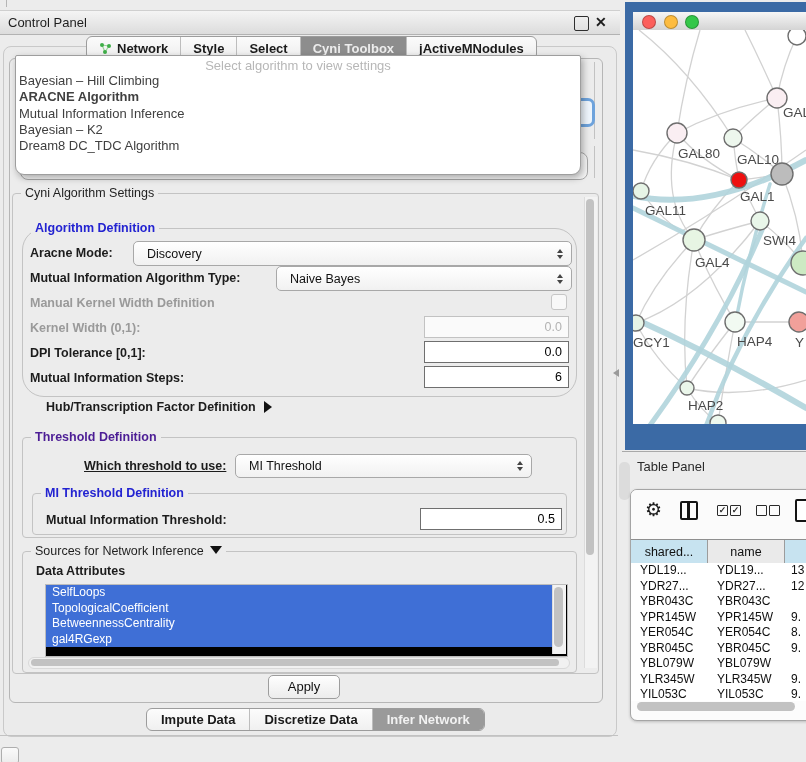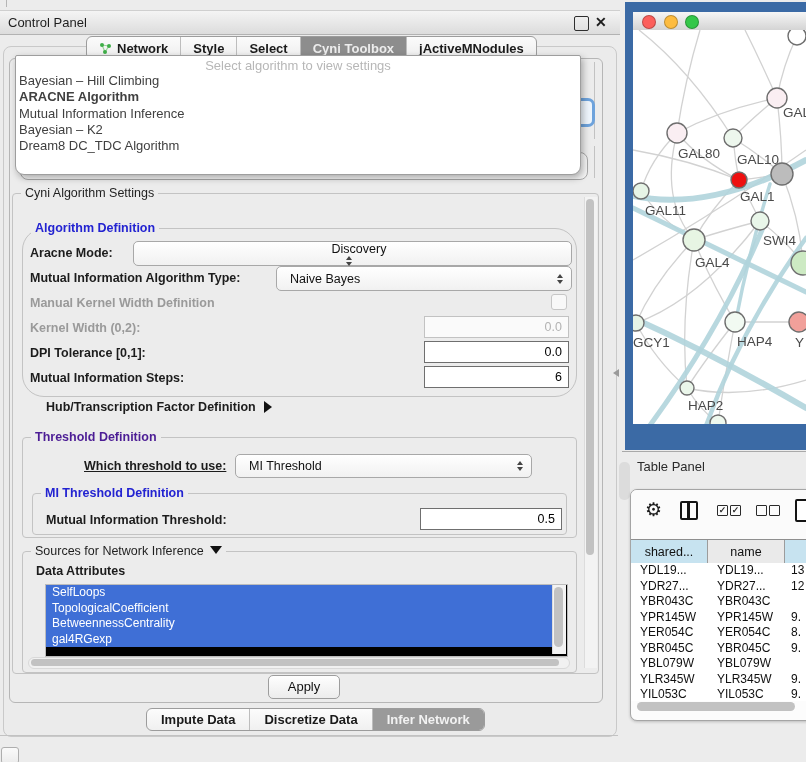--- a/index.html
+++ b/index.html
@@ -175,41 +175,41 @@
   </div>
 
   <div class="abs vscroll-track" style="left:584px;top:197px;width:12px;height:471px;"></div>
   <div class="abs scroll-thumb" style="left:586px;top:199px;width:8px;height:356px;"></div>
 
   <div class="abs group" style="left:22px;top:228px;width:553px;height:167px;border-radius:22px;">
     <span class="legend" id="algdef-legend" style="color: rgb(35, 35, 209);">Algorithm Definition</span>
   </div>
 
   <span class="lbl" style="left:30px;top:246px;">Aracne Mode:</span>
-  <div class="combo" style="left:133px;top:241px;width:437px;flex-direction:column;">
+  <div class="combo" style="left:133px;top:241px;width:437px;">
     <span class="combo-text">Discovery</span>
     <span class="combo-arrows">
         <i class="tri-up"></i>
         <i class="tri-down"></i>
       </span>
   </div>
 
   <span class="lbl" style="left:30px;top:271px;">Mutual Information Algorithm Type:</span>
   <div class="combo" style="left:276px;top:266px;width:294px;">
     <span class="combo-text">Naive Bayes</span>
     <span class="combo-arrows">
         <i class="tri-up"></i>
         <i class="tri-down"></i>
       </span>
   </div>
 
   <span class="lbl dis" style="left:30px;top:296px;">Manual Kernel Width Definition</span>
   <div class="checkbox" style="left:551px;top:294px;"></div>
 
-  <span class="lbl dis" style="left:30px;top:321px;">Kernel Width (0,2):</span>
+  <span class="lbl dis" style="left:30px;top:321px;">Kernel Width (0,1):</span>
   <input class="field dis" style="left: 424px; top: 316px; width: 131px;" readonly="" value="0.0">
 
   <span class="lbl" style="left:30px;top:346px;">DPI Tolerance [0,1]:</span>
   <input class="field" style="left: 424px; top: 341px; width: 131px;" value="0.0">
 
   <span class="lbl" style="left:30px;top:371px;">Mutual Information Steps:</span>
   <input class="field" style="left: 424px; top: 366px; width: 131px;" value="6">
 
   <span class="lbl" style="left:30px;top:400px;padding-left:16px;">
     <span>Hub/Transcription Factor Definition</span><span class="hub-tri"></span>

